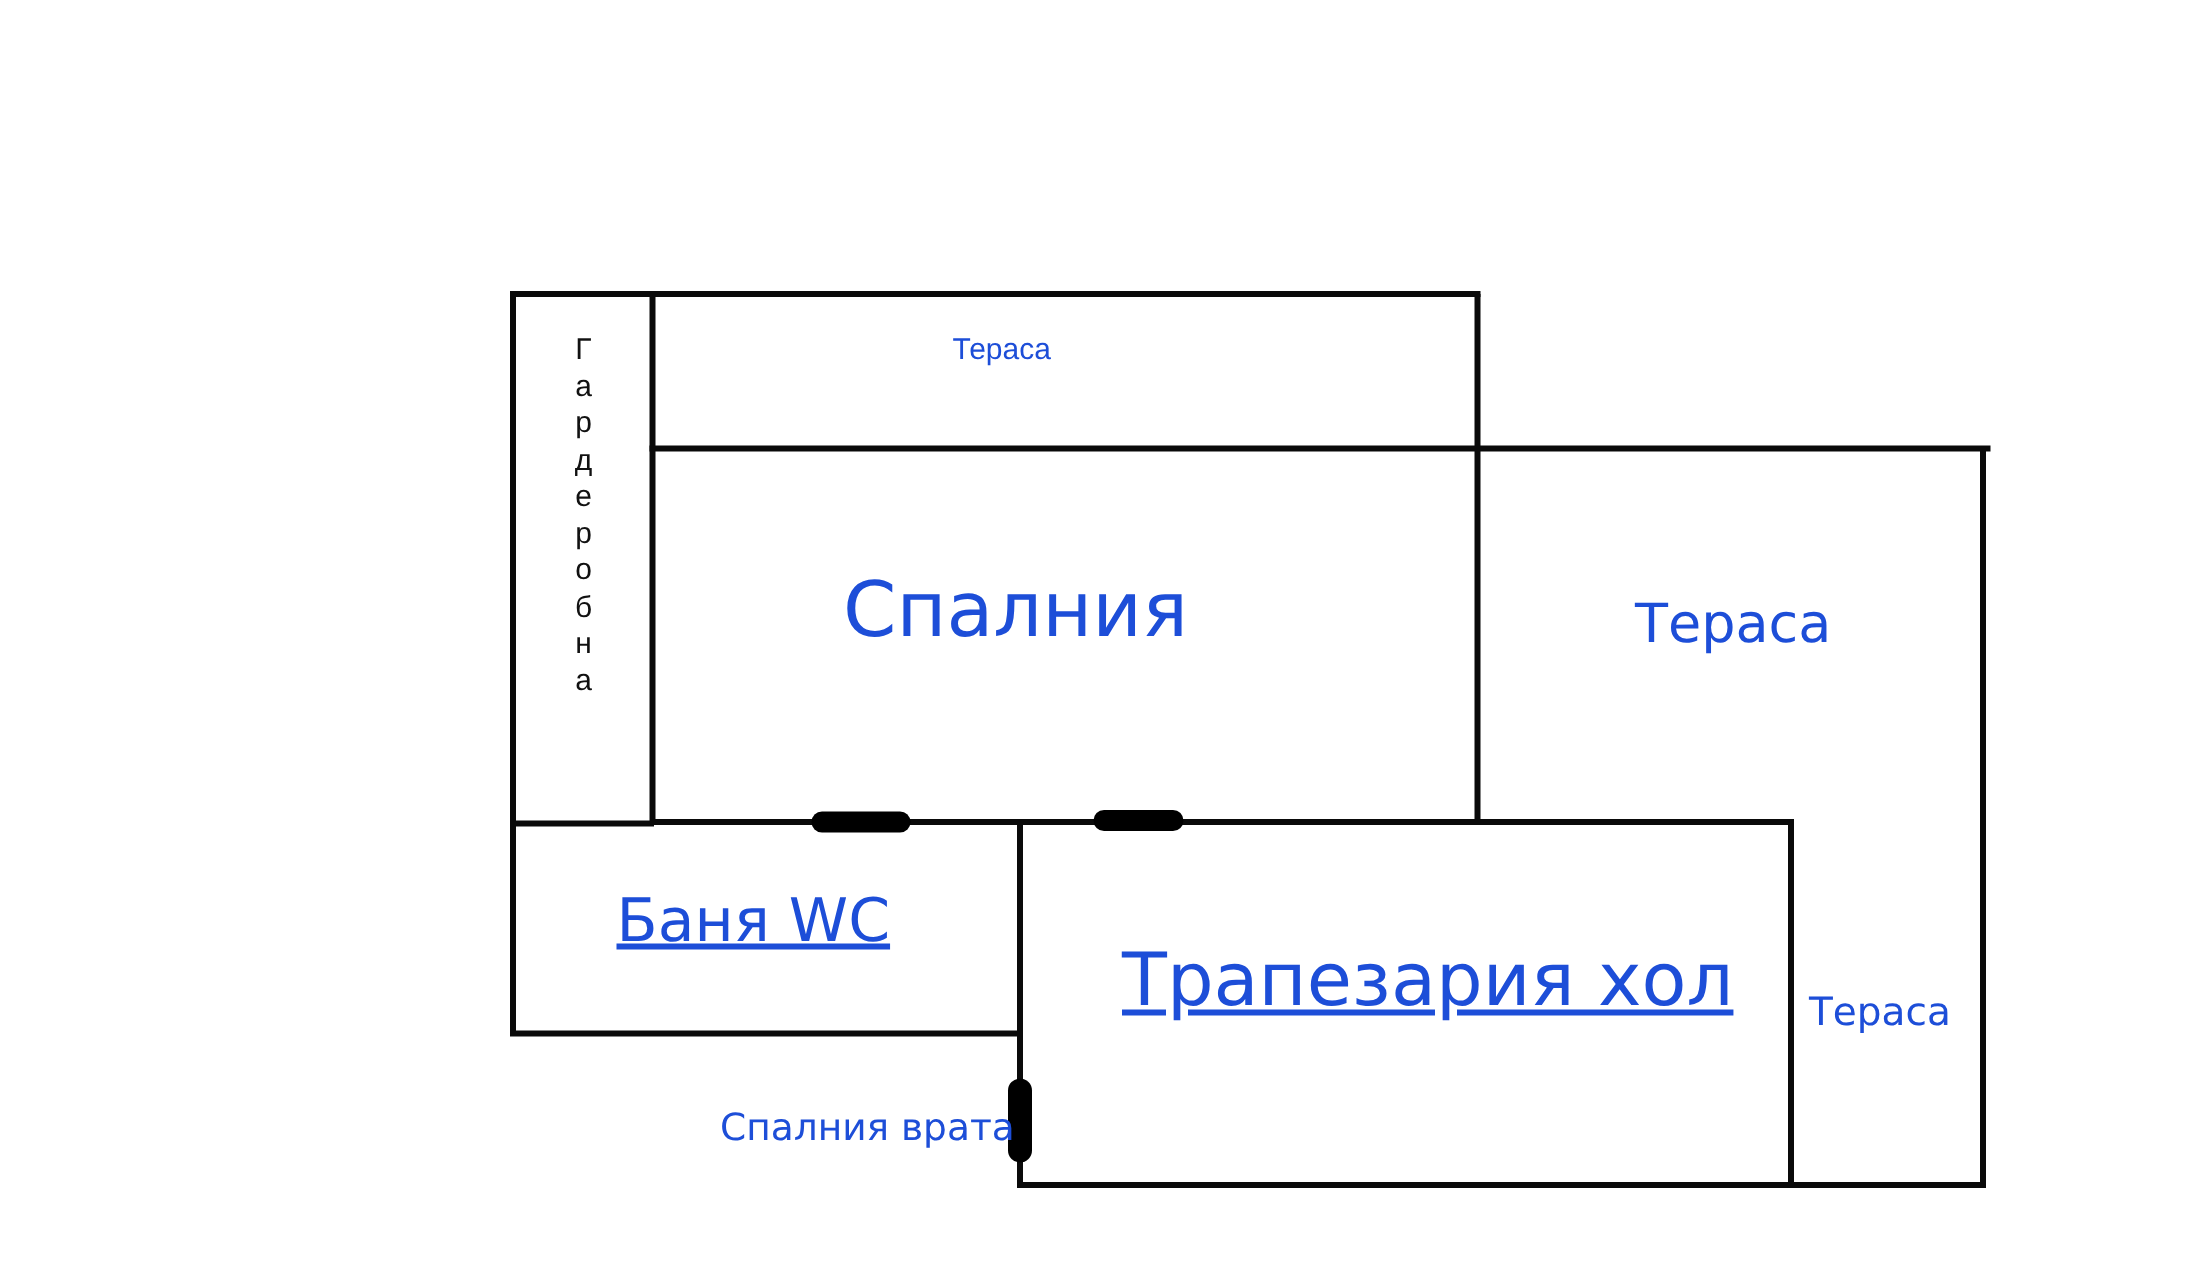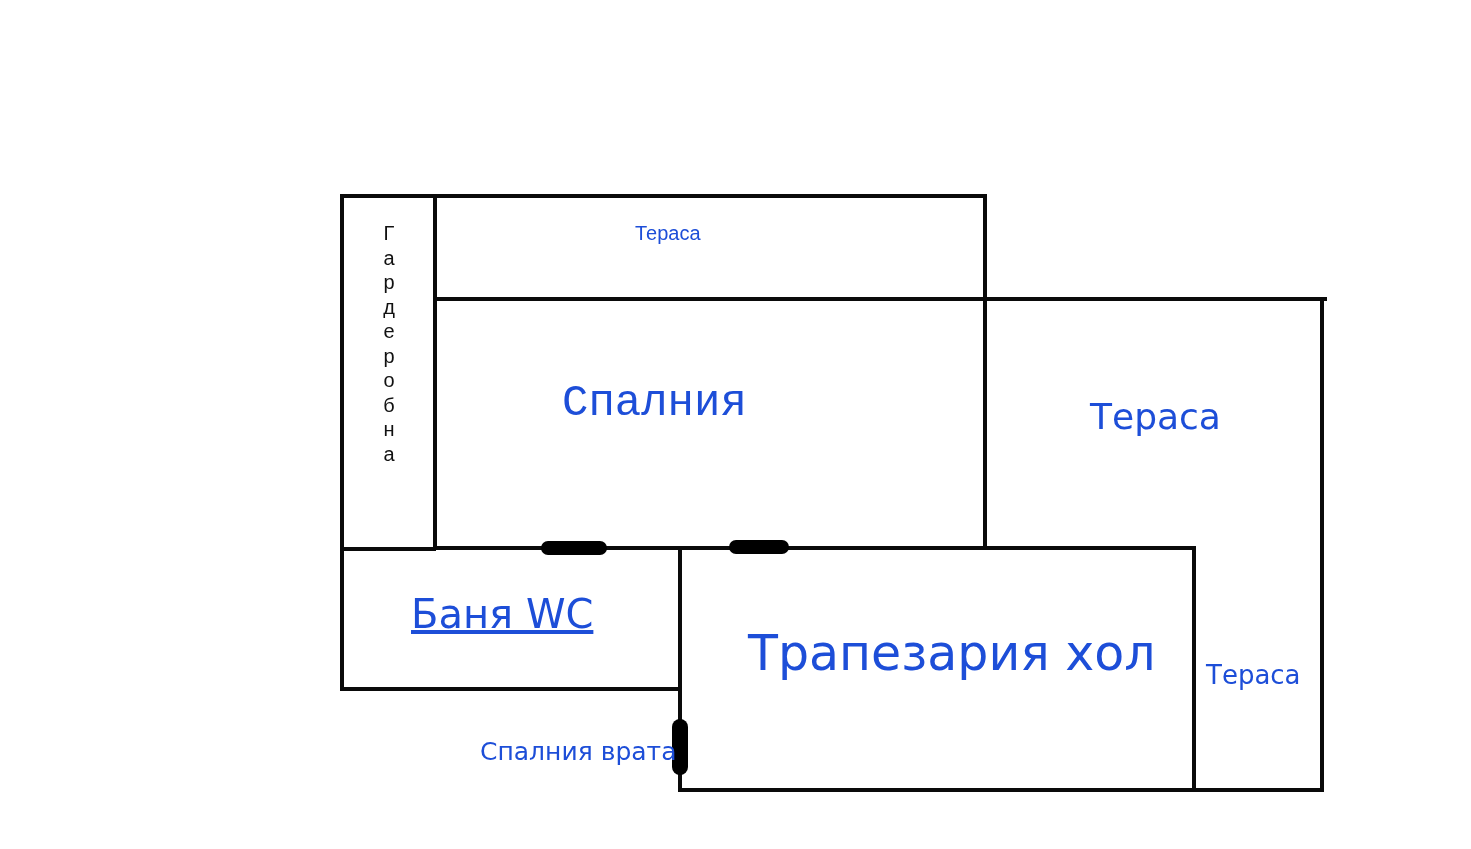--- a/index.html
+++ b/index.html
@@ -50,25 +50,25 @@
     <span>е</span>
     <span>р</span>
     <span>о</span>
     <span>б</span>
     <span>н</span>
     <span>а</span>
   </div>
 
   <div class="label sans-lib" style="left:635px;top:222px;font-size:20px;">Тераса</div>
 
-  <div class="label" style="left:562px;top:378px;font-size:44px;font-family:Liberation Mono, monospace;">Спалния</div>
+  <div class="label" style="left:562px;top:378px;font-size:51px;">Спалния</div>
 
   <div class="label" style="left:1090px;top:396px;font-size:36px;">Тераса</div>
 
   <div class="label" style="left:411px;top:591px;font-size:40px;text-decoration:underline;">Баня WC</div>
 
-  <div class="label" style="left:748px;top:625px;font-size:49px;">Трапезария хол</div>
+  <div class="label" style="left:748px;top:625px;font-size:49px;text-decoration:underline;">Трапезария хол</div>
 
   <div class="label" style="left:1206px;top:660px;font-size:26px;">Тераса</div>
 
   <div class="label" style="left:480px;top:737px;font-size:25px;">Спалния врата</div>
 
 </div>
 
 </body></html>

